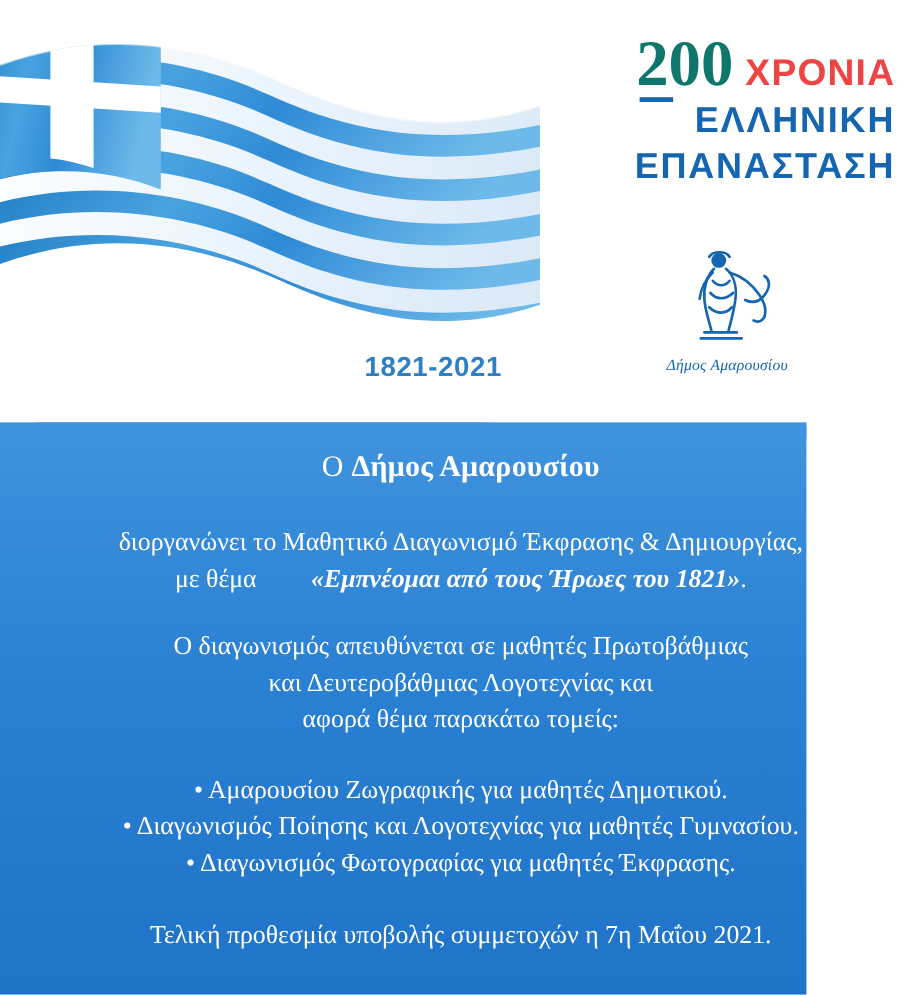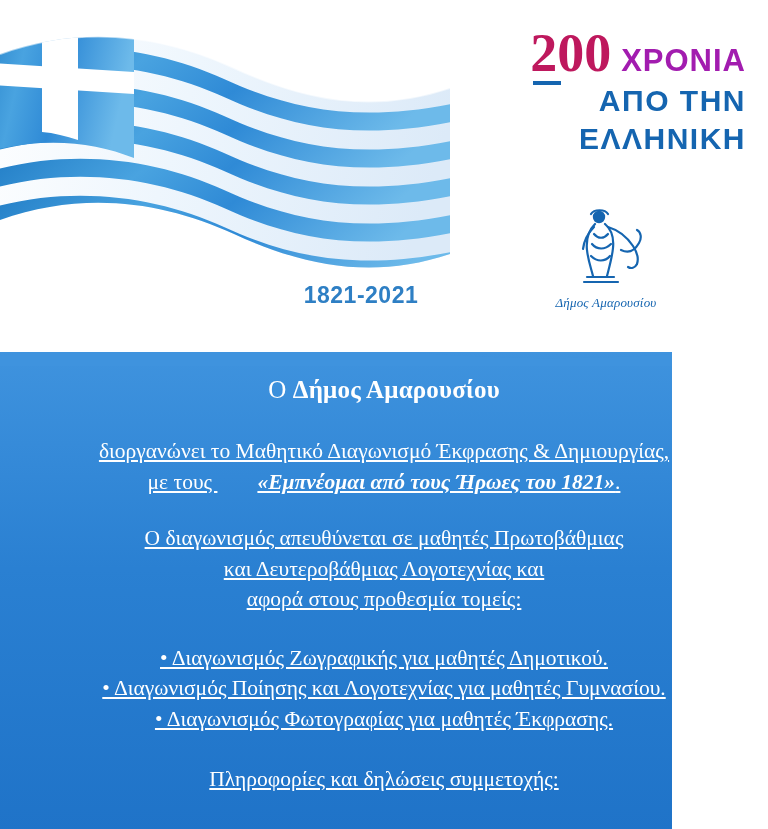--- a/index.html
+++ b/index.html
@@ -41,21 +41,21 @@
     height: 300px;
   }
   .flag-svg {
     display: block;
   }
 
   
   .year-badge {
     position: absolute;
     left: 281px;
-    top: 282px;
+    top: 292px;
     width: 160px;
     text-align: center;
     font-family: "Liberation Sans", sans-serif;
     font-weight: bold;
     font-size: 23px;
     letter-spacing: 0.5px;
     color: #2e7fc4;
     text-shadow: 0 1px 0 rgba(255,255,255,0.8);
   }
 
@@ -73,38 +73,38 @@
     line-height: 1;
     margin-bottom: 2px;
   }
   .hl-200 {
     font-family: "Liberation Serif", serif;
     font-weight: bold;
     font-size: 54px;
     letter-spacing: 0px;
     vertical-align: baseline;
     position: relative;
-    color: #be185d;
+    color: #0f766e;
   }
   .hl-200::after {
     content: "";
     position: absolute;
     left: 3px;
     bottom: -2px;
     width: 28px;
     height: 4px;
     background: #1565b0;
   }
   .hl-chronia {
     font-family: "Liberation Sans", sans-serif;
     font-weight: bold;
     font-size: 31px;
     letter-spacing: 1px;
     margin-left: 10px;
-    color: #a21caf;
+    color: #ef4444;
   }
   .hl-line {
     font-family: "Liberation Sans", sans-serif;
     font-weight: bold;
     font-size: 30px;
     letter-spacing: 1.5px;
     line-height: 1.28;
     color: #1565b0;
   }
 
@@ -157,21 +157,20 @@
     margin-bottom: 0;
     letter-spacing: 0.2px;
   }
   .t-title .b {
     font-weight: bold;
   }
   .para {
     font-size: 21.5px;
     line-height: 1.42;
     margin: 0;
-    text-decoration: underline;
   }
   .p1 { margin-top: 32px; }
   .p1 .theme {
     font-weight: bold;
     font-style: italic;
     margin-left: 40px;
   }
   .p2 { margin-top: 26px; }
   .p3 { margin-top: 28px; }
   .p4 { margin-top: 30px; }
@@ -234,22 +233,22 @@
         <path d="M6,36 C90,6 170,18 240,50 C310,82 378,96 456,70" fill="none" stroke="rgba(255,255,255,0.55)" stroke-width="2"></path>
       </svg>
     </div>
 
     <div class="year-badge">1821-2021</div>
 
     <div class="headline">
       <div class="hl-row1">
         <span class="hl-200">200</span><span class="hl-chronia">ΧΡΟΝΙΑ</span>
       </div>
-      <div class="hl-line">ΑΠΟ ΤΗΝ</div>
       <div class="hl-line">ΕΛΛΗΝΙΚΗ</div>
+      <div class="hl-line">ΕΠΑΝΑΣΤΑΣΗ</div>
     </div>
 
     <div class="logo-wrap">
       <svg width="110" height="84" viewBox="0 0 110 84" xmlns="http://www.w3.org/2000/svg" aria-hidden="true">
         <g fill="none" stroke="#1565b0" stroke-width="2.2" stroke-linecap="round" stroke-linejoin="round">
 
           <circle cx="48" cy="11" r="6.2" fill="#1565b0" stroke="none"></circle>
           <path d="M40,8 C43,3 54,3 57,8"></path>
 
           <path d="M44,18 C38,24 35,34 36,44 C37,54 40,62 42,70"></path>
@@ -281,36 +280,37 @@
 
     <div class="body-text">
 
       <div class="t-title">
         <span>Ο </span><span class="b">Δήμος Αμαρουσίου</span>
       </div>
 
       <div class="para p1">
         <div>διοργανώνει το Μαθητικό Διαγωνισμό Έκφρασης &amp; Δημιουργίας,</div>
         <div>
-          <span>με τους </span><span class="theme">«Εμπνέομαι από τους Ήρωες του 1821»</span><span>.</span>
+          <span>με θέμα </span><span class="theme">«Εμπνέομαι από τους Ήρωες του 1821»</span><span>.</span>
         </div>
       </div>
 
       <div class="para p2">
         <div>Ο διαγωνισμός απευθύνεται σε μαθητές Πρωτοβάθμιας</div>
         <div>και Δευτεροβάθμιας Λογοτεχνίας και</div>
-        <div>αφορά στους προθεσμία τομείς:</div>
+        <div>αφορά θέμα παρακάτω τομείς:</div>
       </div>
 
       <div class="para p3">
-        <div>• Διαγωνισμός Ζωγραφικής για μαθητές Δημοτικού.</div>
+        <div>• Αμαρουσίου Ζωγραφικής για μαθητές Δημοτικού.</div>
         <div>• Διαγωνισμός Ποίησης και Λογοτεχνίας για μαθητές Γυμνασίου.</div>
         <div>• Διαγωνισμός Φωτογραφίας για μαθητές Έκφρασης.</div>
       </div>
 
+      <div class="para p4">Τελική προθεσμία υποβολής συμμετοχών η 7η Μαΐου 2021.</div>
 
       <div class="para p5">
         <div>Πληροφορίες και δηλώσεις συμμετοχής:</div>
 
       </div>
 
     </div>
   </div>
 
 </div>

